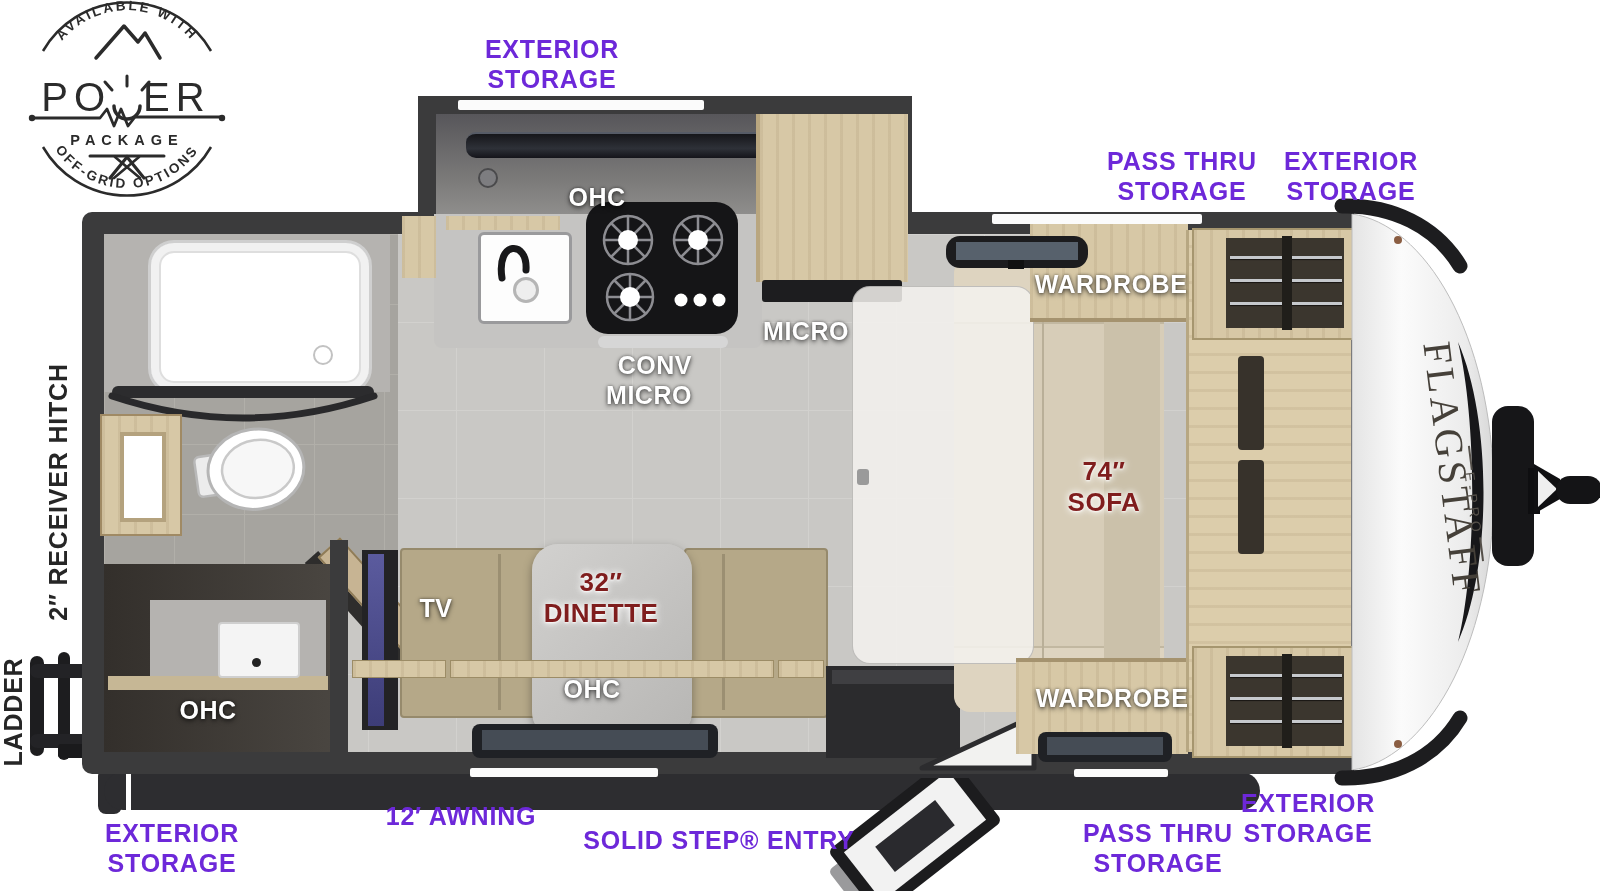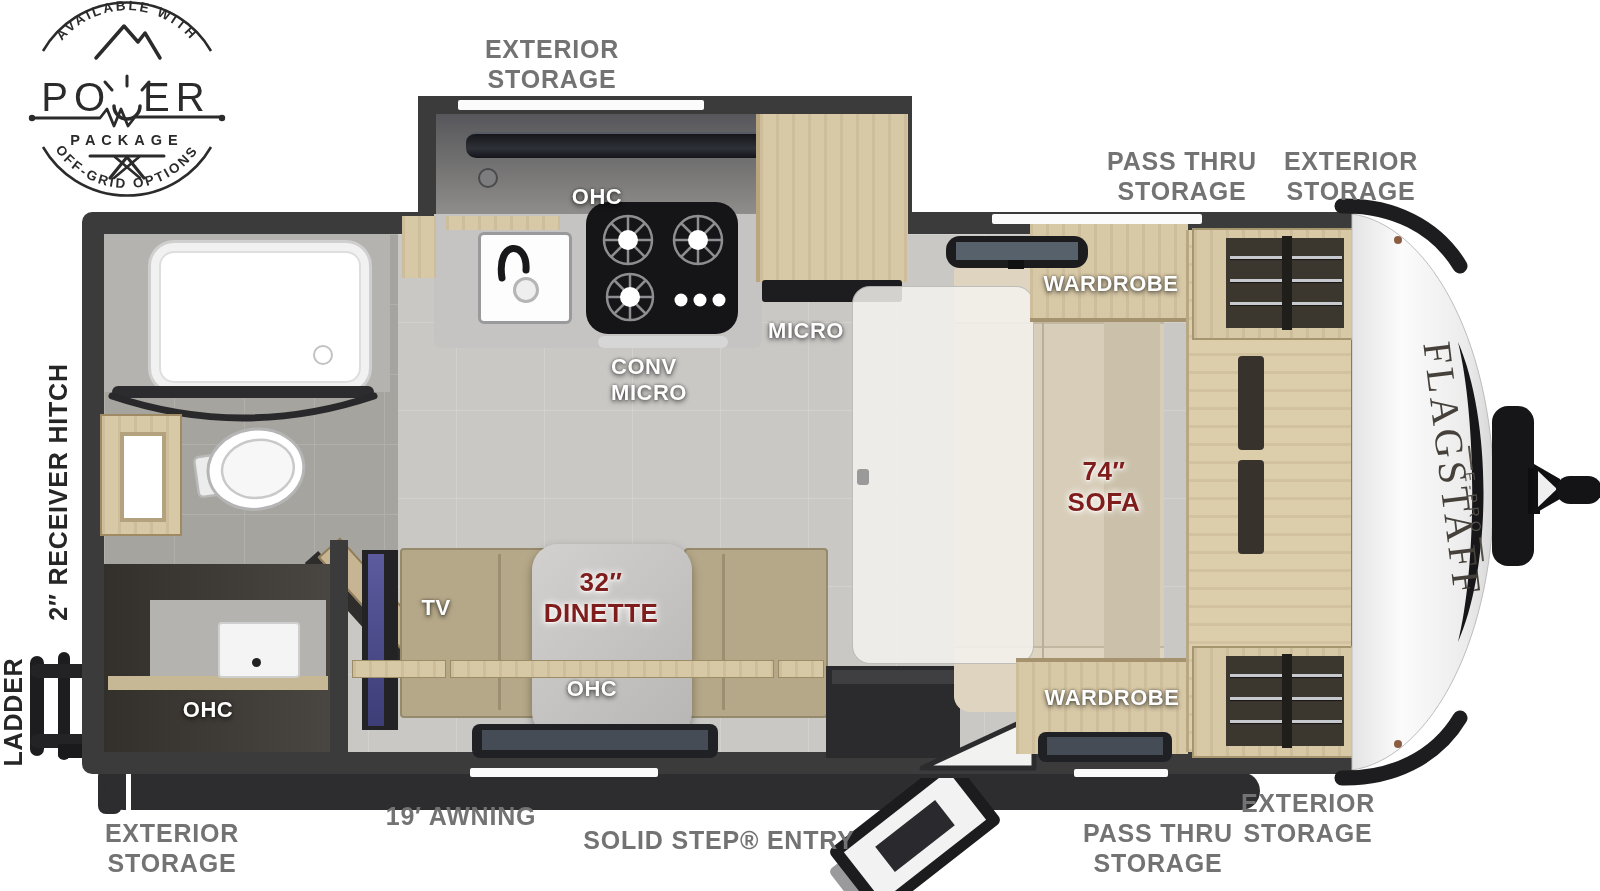--- a/index.html
+++ b/index.html
@@ -1,27 +1,27 @@
 <!DOCTYPE html>
 <html><head>
 <meta charset="utf-8">
 <style>
   html,body{margin:0;padding:0;background:#ffffff;}
   #scene{position:relative;width:1600px;height:891px;background:#ffffff;overflow:hidden;
          font-family:"Liberation Sans",sans-serif;}
   .abs{position:absolute;}
   
-  .xlbl{position:absolute;transform:translate(-50%,-50%);color:#737373;font-weight:bold;
+  .xlbl{position:absolute;transform:translate(-50%,-50%);color:#6d28d9;font-weight:bold;
         font-size:25px;line-height:1.2;letter-spacing:0.8px;text-align:center;
         white-space:pre-line;}
   .vlbl{position:absolute;transform:translate(-50%,-50%) rotate(-90deg);color:#262626;
         font-weight:bold;font-size:25px;letter-spacing:0.8px;white-space:nowrap;}
   
   .wlbl{position:absolute;transform:translate(-50%,-50%);color:#ffffff;font-weight:bold;
-        font-size:22px;line-height:1.2;letter-spacing:0.5px;text-align:left;white-space:pre-line;
+        font-size:25px;line-height:1.2;letter-spacing:0.5px;text-align:right;white-space:pre-line;
         text-shadow:0 2px 5px rgba(0,0,0,.6),0 0 3px rgba(0,0,0,.45);}
   .blbl{position:absolute;transform:translate(-50%,-50%);color:#7f1d1d;font-weight:bold;
         font-size:26px;line-height:1.18;letter-spacing:0.5px;text-align:center;white-space:pre-line;
         text-shadow:0 0 6px rgba(255,255,255,.95),0 0 10px rgba(255,255,255,.9),0 1px 2px rgba(255,255,255,.85);}
   .wall{background:#3b3b3c;}
   .floor{background-color:#c9c8c5;
          background-image:linear-gradient(#d2d1ce 1px,transparent 1px),
                           linear-gradient(90deg,#d2d1ce 1px,transparent 1px);
          background-size:88px 88px;}
   .bathfloor{background-color:#a6a49f;
@@ -277,20 +277,20 @@
   <div class="xlbl" style="left:552px;top:64px">EXTERIOR
 STORAGE</div>
   <div class="xlbl" style="left:1182px;top:176px">PASS THRU
 STORAGE</div>
   <div class="xlbl" style="left:1351px;top:176px">EXTERIOR
 STORAGE</div>
   <div class="vlbl" style="left:58px;top:492px">2″ RECEIVER HITCH</div>
   <div class="vlbl" style="left:13px;top:712px">LADDER</div>
   <div class="xlbl" style="left:172px;top:848px">EXTERIOR
 STORAGE</div>
-  <div class="xlbl" style="left:461px;top:816px">19′ AWNING</div>
+  <div class="xlbl" style="left:461px;top:816px">12′ AWNING</div>
   <div class="xlbl" style="left:719px;top:840px">SOLID STEP® ENTRY</div>
   <div class="xlbl" style="left:1158px;top:848px">PASS THRU
 STORAGE</div>
   <div class="xlbl" style="left:1308px;top:818px">EXTERIOR
 STORAGE</div>
 
 </div>
 
 </body></html>

